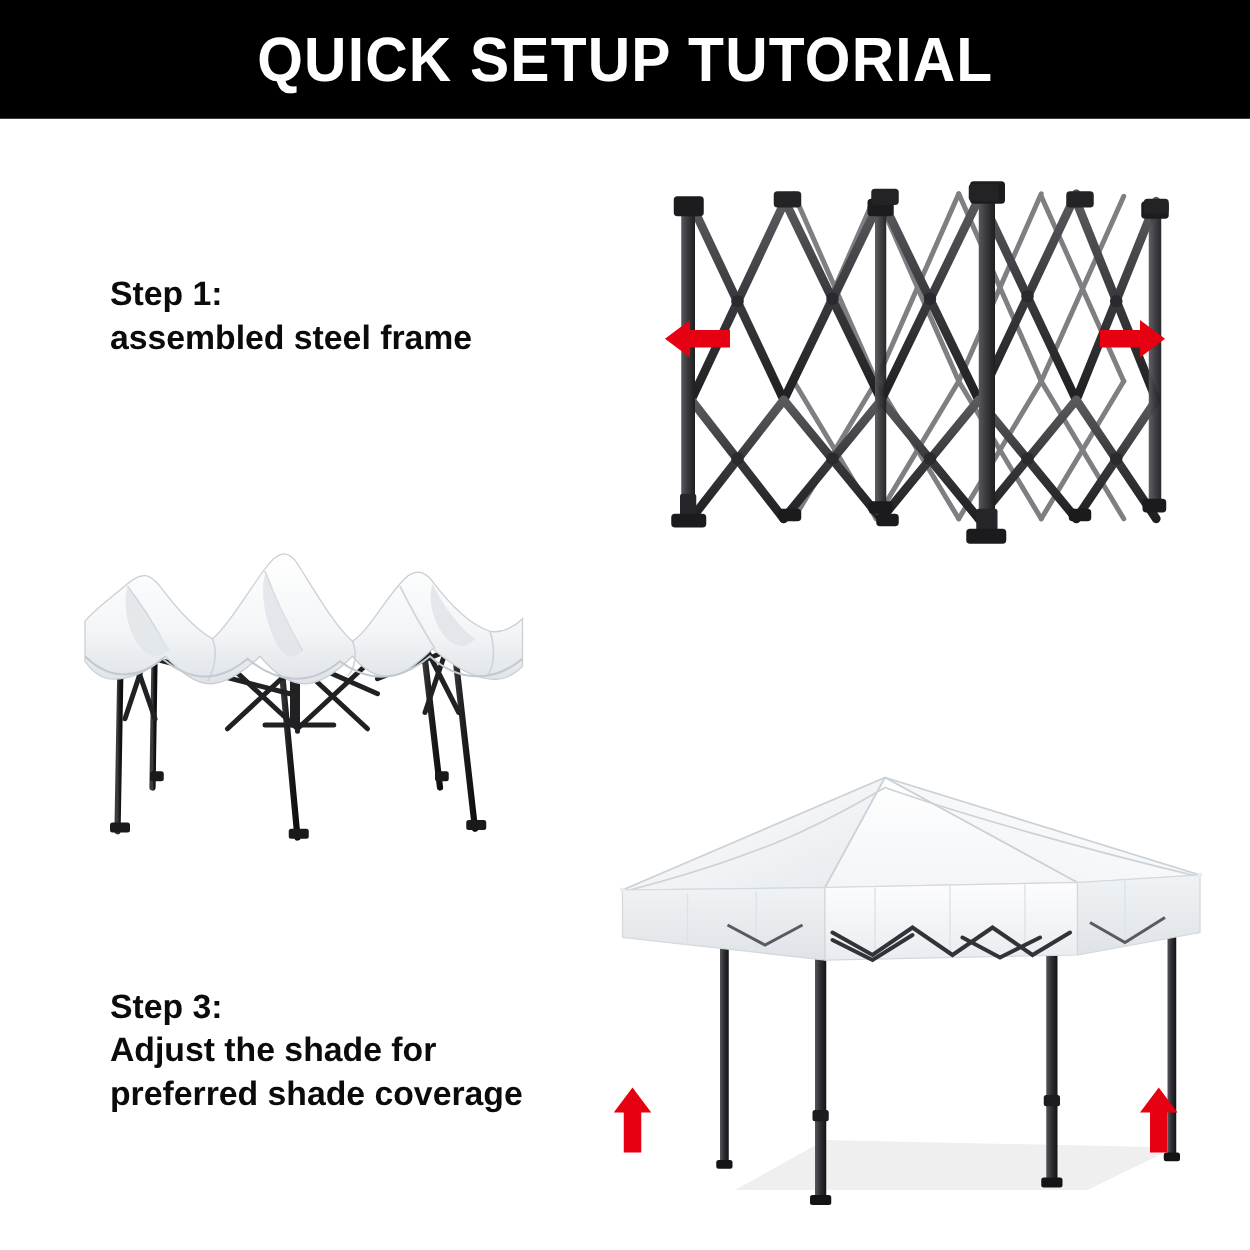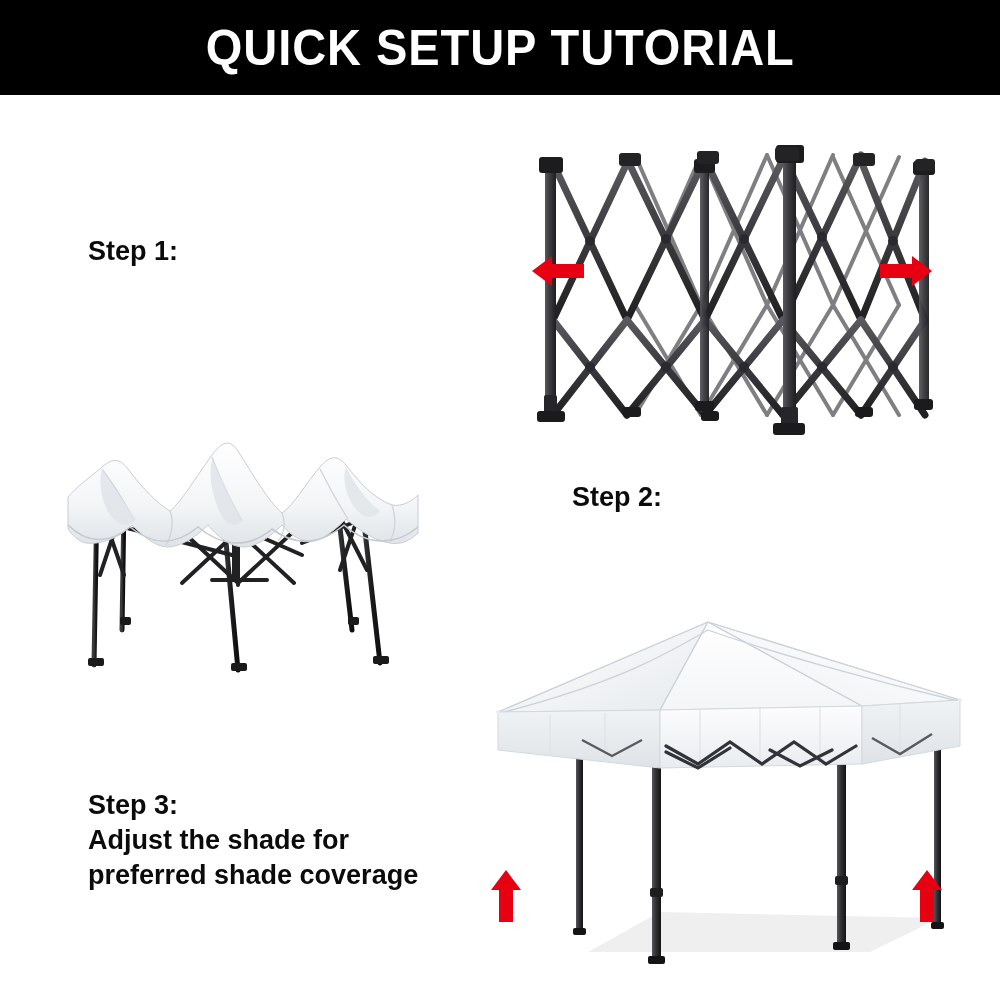--- a/index.html
+++ b/index.html
@@ -32,21 +32,21 @@
   
   .step-text{
     position:absolute;
     color:#0b0b0b;
     font-family:"Liberation Sans","DejaVu Sans",sans-serif;
     font-weight:bold;
     font-size:27px;
     line-height:35px;
     white-space:nowrap;
   }
-  #step1-text{left:88px;top:218px;margin-top:16px;}
+  #step1-text{left:88px;top:218px;}
   #step2-text{left:572px;top:480px;}
   #step3-text{left:88px;top:788px;}
   .step-line{display:block;}
 
   
   .illus{position:absolute;}
   #illus-frame{left:515px;top:115px;width:480px;height:310px;}
   #illus-halfcanopy{left:62px;top:425px;width:360px;height:265px;}
   #illus-canopy{left:470px;top:600px;width:500px;height:380px;}
 
@@ -62,20 +62,21 @@
 <body>
 
 <div id="page">
 
   <div class="banner">
     <div class="banner-title">QUICK SETUP TUTORIAL</div>
   </div>
 
   <div class="step-text" id="step1-text">
     <span class="step-line">Step 1:</span>
+    <span class="step-line">assembled steel frame</span>
   </div>
 
   <div class="illus" id="illus-frame">
     <svg width="480" height="310" viewBox="0 0 480 310">
       <defs>
         <linearGradient id="tubeH" x1="0" y1="0" x2="0" y2="1">
           <stop offset="0%" stop-color="#5a5a5e"></stop>
           <stop offset="45%" stop-color="#3c3c40"></stop>
           <stop offset="100%" stop-color="#202023"></stop>
         </linearGradient>
@@ -280,21 +281,20 @@
         <path d="M150,34 C160,56 172,80 180,96 C172,104 164,100 158,88 C150,70 146,50 150,34 Z"></path>
         <path d="M284,42 C292,58 304,76 318,86 C310,96 300,92 292,82 C284,70 280,54 284,42 Z"></path>
         <path d="M40,44 C50,60 62,78 74,94 C66,104 56,100 48,90 C40,78 36,58 40,44 Z"></path>
       </g>
 
       <path d="M6,100 C24,118 46,120 68,102 C90,120 112,122 136,102 C160,122 186,124 210,104 C234,122 258,120 282,100 C304,120 332,122 356,102" fill="none" stroke="#c3c9d0" stroke-width="1.6"></path>
     </svg>
   </div>
 
   <div class="step-text" id="step2-text">
-    <span class="step-line">Step 2:</span>
   </div>
 
   <div class="step-text" id="step3-text">
     <span class="step-line">Step 3:</span>
     <span class="step-line">Adjust the shade for</span>
     <span class="step-line">preferred shade coverage</span>
   </div>
 
   <div class="illus" id="illus-canopy">
     <svg width="500" height="380" viewBox="0 0 500 380">

